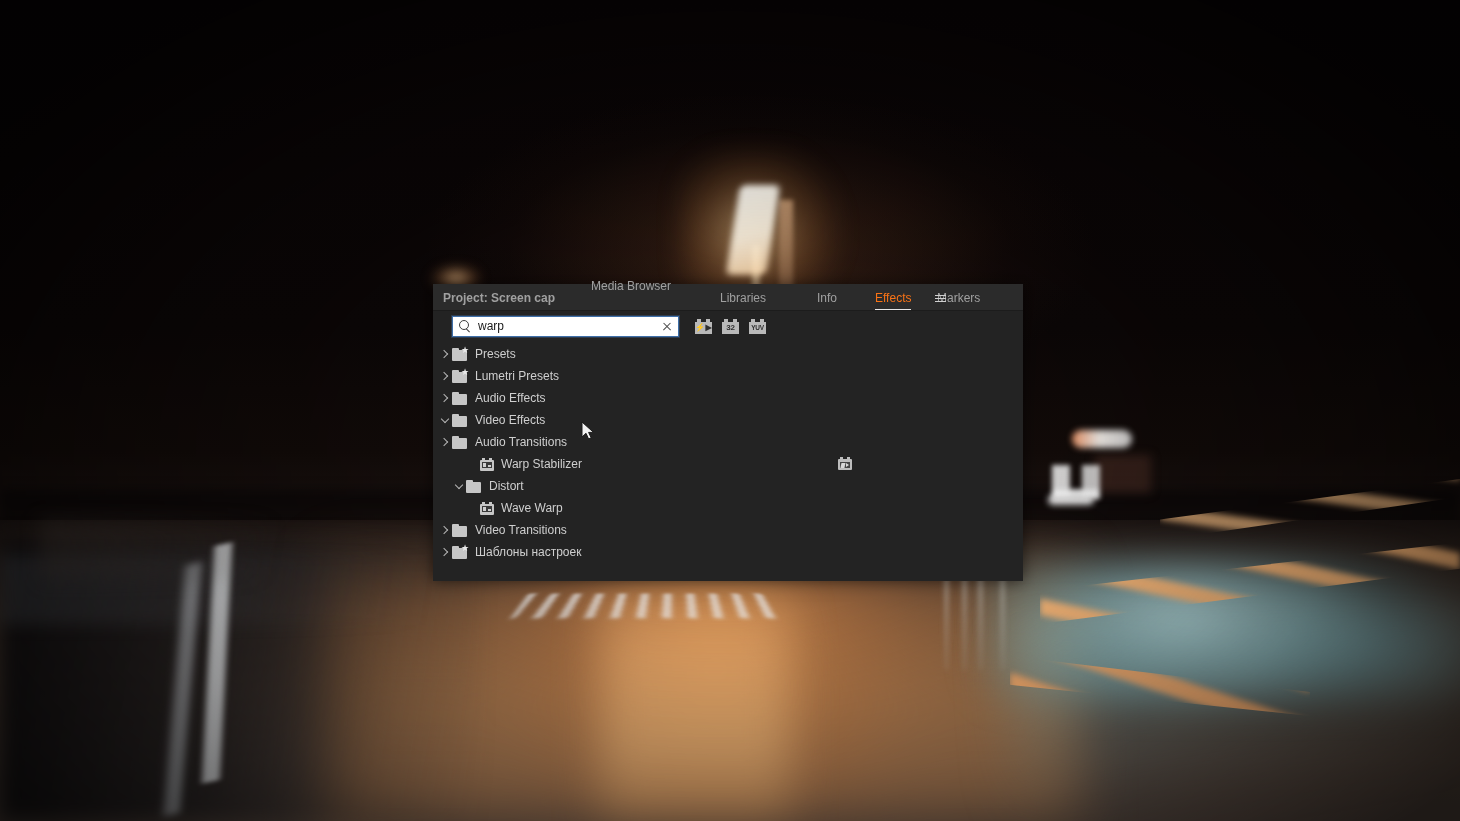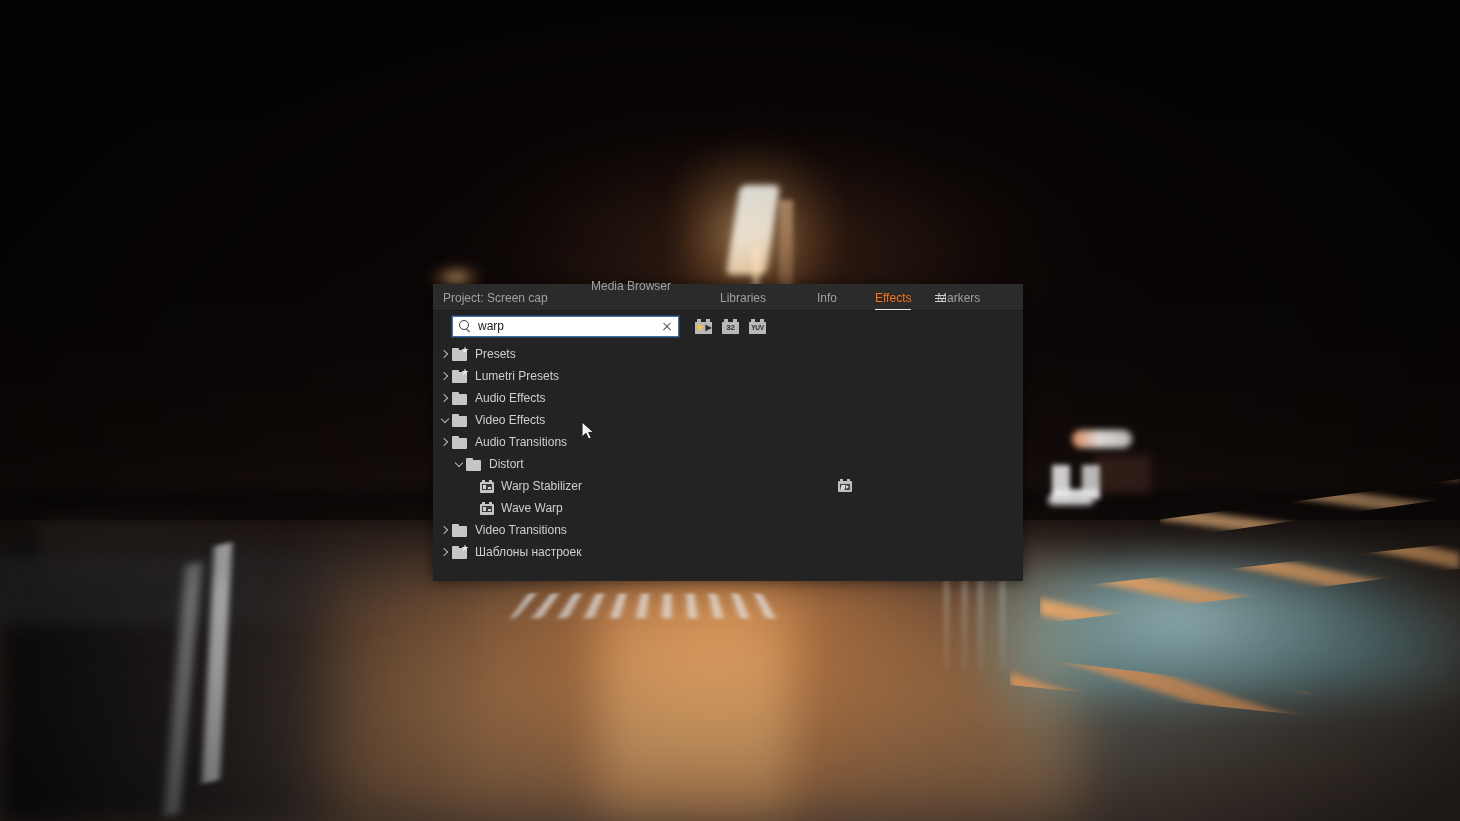--- a/index.html
+++ b/index.html
@@ -470,21 +470,21 @@
     <div class="post" style="left:944px;"></div>
     <div class="post" style="left:962px;"></div>
     <div class="post" style="left:978px;"></div>
     <div class="post" style="left:1000px;"></div>
     <div class="bglayer vignette"></div>
   </div>
 
   <div id="panel">
 
     <div id="tabbar">
-        <div class="tab" style="position: absolute; left: 10px; bottom: 0px;"><span class="tlabel">Project: Screen cap</span></div>
+        <div class="tab" style="position: absolute; left: 10px; bottom: 0px; font-weight: bold;"><span class="tlabel">Project: Screen cap</span></div>
         <div class="tab" style="position: absolute; left: 158px; bottom: 12px;"><span class="tlabel">Media Browser</span></div>
         <div class="tab" style="position: absolute; left: 287px; bottom: 0px;"><span class="tlabel">Libraries</span></div>
         <div class="tab" style="position: absolute; left: 378px; bottom: 0px; margin-left: 6px;"><span class="tlabel">Info</span></div>
         <div class="tab active" style="position: absolute; left: 442px; bottom: 0px;"><span class="tlabel">Effects</span><span class="underline"></span></div>
         <div class="tab" style="position: absolute; left: 504px; bottom: 0px; text-decoration: underline;"><span class="tlabel">Markers</span></div>
         <div class="tab-menu-icon" style="position: absolute; left: 492px; bottom: 7px;">
           <span class="bar"></span>
           <span class="bar"></span>
           <span class="bar"></span>
         </div>
@@ -567,49 +567,49 @@
         <div class="row level0">
           <span class="twisty">
             <span class="arrow"></span>
           </span>
           <span class="folder">
             <span class="tabtop"></span>
             <span class="main"></span>
           </span>
           <span class="rlabel">Audio Transitions</span>
         </div>
-        <div class="row level1">
-          <span class="twisty open">
-            <span class="arrow"></span>
-          </span>
-          <span class="folder">
-            <span class="tabtop"></span>
-            <span class="main"></span>
-          </span>
-          <span class="rlabel">Distort</span>
-        </div>
         <div class="row level2">
           <span class="fxicon">
             <span class="ear-l"></span>
             <span class="ear-r"></span>
             <span class="outer"></span>
             <span class="inner"></span>
             <span class="bar1"></span>
             <span class="bar2"></span>
           </span>
           <span class="rlabel">Warp Stabilizer</span>
           <span class="accel-badge">
             <span class="ear-l"></span>
             <span class="ear-r"></span>
             <span class="outer"></span>
             <span class="inner"></span>
             <span class="g1"></span>
             <span class="g2"></span>
           </span>
         </div>
+        <div class="row level1">
+          <span class="twisty open">
+            <span class="arrow"></span>
+          </span>
+          <span class="folder">
+            <span class="tabtop"></span>
+            <span class="main"></span>
+          </span>
+          <span class="rlabel">Distort</span>
+        </div>
         <div class="row level2">
           <span class="fxicon">
             <span class="ear-l"></span>
             <span class="ear-r"></span>
             <span class="outer"></span>
             <span class="inner"></span>
             <span class="bar1"></span>
             <span class="bar2"></span>
           </span>
           <span class="rlabel">Wave Warp</span>

